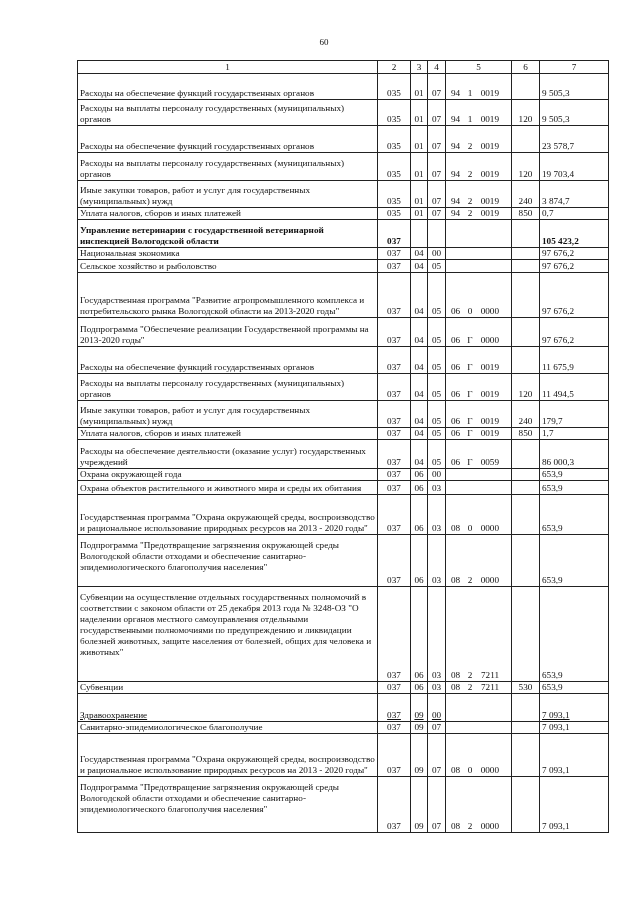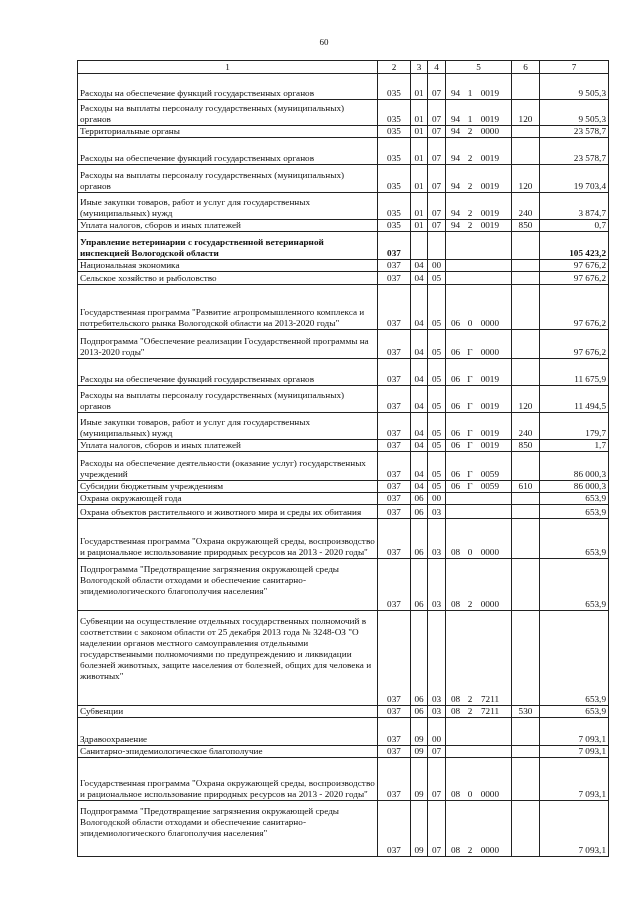--- a/index.html
+++ b/index.html
@@ -7,21 +7,21 @@
          font-family: "Liberation Serif", "DejaVu Serif", serif; color: #111; }
   .page-num { position: absolute; top: 37px; left: 4px; width: 640px; text-align: center;
               font-size: 9px; }
   table.budget { position: absolute; left: 77px; top: 60px; width: 531px;
                  border-collapse: collapse; table-layout: fixed; font-size: 9.2px; line-height: 11px; }
   table.budget td, table.budget th { border: 1px solid #222; padding: 0 2px; vertical-align: bottom; }
   table.budget th { font-weight: normal; text-align: center; height: 12px; vertical-align: middle; }
   td.name { text-align: left; vertical-align: top; }
   td.name.bottom { vertical-align: bottom; }
   td.c { text-align: center; }
-  td.amt { text-align: right; }
+  td.amt { }
   td.cs { padding: 0; }
   .cs-wrap { display: flex; justify-content: flex-start; padding: 0 3px; }
   .cs-wrap span:nth-child(1) { width: 14px; text-align: left; }
   .cs-wrap span:nth-child(2) { width: 10px; text-align: center; }
   .cs-wrap span:nth-child(3) { width: 24px; text-align: right; font-family: Liberation Serif, serif; }
   tr.bold td { font-weight: bold; }
 </style>
 </head>
 <body>
 
@@ -72,35 +72,20 @@
         <td class="cs">
           <div class="cs-wrap">
             <span>94</span>
             <span>1</span>
             <span>0019</span>
           </div>
         </td>
         <td class="c">120</td>
         <td class="amt">9 505,3</td>
       </tr>
-      <tr style="height: 11px;">
-        <td class="name bottom">Территориальные органы</td>
-        <td class="c">035</td>
-        <td class="c">01</td>
-        <td class="c">07</td>
-        <td class="cs">
-          <div class="cs-wrap">
-            <span>94</span>
-            <span>2</span>
-            <span>0000</span>
-          </div>
-        </td>
-        <td class="c"></td>
-        <td class="amt">23 578,7</td>
-      </tr>
       <tr style="height: 27px;">
         <td class="name bottom">Расходы на обеспечение функций государственных органов</td>
         <td class="c">035</td>
         <td class="c">01</td>
         <td class="c">07</td>
         <td class="cs">
           <div class="cs-wrap">
             <span>94</span>
             <span>2</span>
             <span>0019</span>
@@ -298,35 +283,20 @@
           <div class="cs-wrap">
             <span>06</span>
             <span>Г</span>
             <span>0059</span>
           </div>
         </td>
         <td class="c"></td>
         <td class="amt">86 000,3</td>
       </tr>
       <tr style="height: 12px;">
-        <td class="name bottom">Субсидии бюджетным учреждениям</td>
-        <td class="c">037</td>
-        <td class="c">04</td>
-        <td class="c">05</td>
-        <td class="cs">
-          <div class="cs-wrap">
-            <span>06</span>
-            <span>Г</span>
-            <span>0059</span>
-          </div>
-        </td>
-        <td class="c">610</td>
-        <td class="amt">86 000,3</td>
-      </tr>
-      <tr style="height: 12px;">
         <td class="name bottom">Охрана окружающей года</td>
         <td class="c">037</td>
         <td class="c">06</td>
         <td class="c">00</td>
         <td class="cs">
           <div class="cs-wrap">
             <span></span>
             <span></span>
             <span></span>
           </div>
@@ -402,21 +372,21 @@
         <td class="cs">
           <div class="cs-wrap">
             <span>08</span>
             <span>2</span>
             <span>7211</span>
           </div>
         </td>
         <td class="c">530</td>
         <td class="amt">653,9</td>
       </tr>
-      <tr style="height: 28px;">
+      <tr style="height: 28px; text-decoration: underline;">
         <td class="name bottom">Здравоохранение</td>
         <td class="c">037</td>
         <td class="c">09</td>
         <td class="c">00</td>
         <td class="cs">
           <div class="cs-wrap">
             <span></span>
             <span></span>
             <span></span>
           </div>

